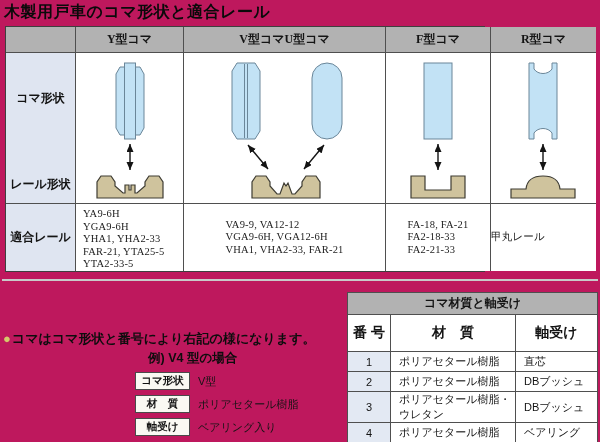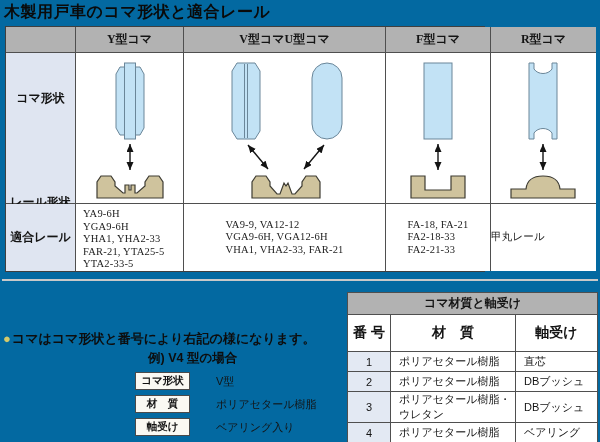--- a/index.html
+++ b/index.html
@@ -1,17 +1,17 @@
 <!DOCTYPE html>
 <html><head>
 <meta charset="utf-8">
 <style>
   * { margin:0; padding:0; box-sizing:border-box; }
   body { background:#ffffff; font-family:"Liberation Sans","DejaVu Sans",sans-serif; color:#111; }
-  #screen { position:relative; width:600px; height:442px; background:#0369a1; overflow:hidden; }
+  #screen { position:relative; width:600px; height:442px; background:#be185d; overflow:hidden; }
 
   .title { position:absolute; left:4px; top:2px; font-size:16px; font-weight:bold; letter-spacing:0.5px; color:#0a0a0a; }
 
   
   .main-table {
     position:absolute; left:5px; top:26px; width:480px;
     display:grid;
     grid-template-columns:70px 108px 202px 105px 105px;
     grid-template-rows:26px 151px 67px;
     border:1px solid #3f3f3f;
@@ -19,21 +19,21 @@
     font-family:Liberation Serif, serif;
   }
   .cell { border-right:1px solid #4f4f4f; border-bottom:1px solid #4f4f4f; position:relative; }
   .cell.last { border-right:none; }
   .cell.b0 { border-bottom:none; }
   .head { background:#b2b2b2; display:flex; align-items:center; justify-content:center;
           font-size:12px; font-weight:bold; color:#141414; }
   .vu-head { }
   .lbl { background:#dfe5f1; font-size:12px; font-weight:bold; color:#141414; }
   .diagram-lbl .lbl-koma { position:absolute; left:0; right:0; top:37px; text-align:center; }
-  .diagram-lbl .lbl-rail { position:absolute; left:0; right:0; top:141px; text-align:center; }
+  .diagram-lbl .lbl-rail { position:absolute; left:0; right:0; top:123px; text-align:center; }
   .rails-lbl { display:flex; align-items:center; justify-content:center; }
   .diag { background:#fff; }
   .rails { font-size:10.5px; line-height:12.6px; color:#1c1c1c; letter-spacing:0.2px; background:#fff; }
   .y-rails { padding:4px 8px 0 7px; }
   .center-rails { display:flex; align-items:center; justify-content:center; }
   .center-rails .inner { text-align:left; }
   .r-rails { display:flex; align-items:center; justify-content:flex-start; }
 
   svg .roller { fill:#c2e2f5; stroke:#6a8699; stroke-width:1; }
   svg .roller-line { stroke:#6a8699; stroke-width:1; }
@@ -44,21 +44,21 @@
 
   .bullet-line { position:absolute; left:3px; top:291px; font-size:13px; font-weight:bold; color:#0d0d0d;margin-top:39px; }
   .bullet-line .bullet { color:#d5ca6b; margin-right:1px; }
 
   
   .example { position:absolute; left:135px; top:350px; width:205px; }
   .ex-title { margin-left:13px; font-size:12.5px; font-weight:bold; color:#0d0d0d; }
   .ex-row { margin-top:5px; display:flex; align-items:center; }
   .ex-box { display:inline-block; width:55px; border:1px solid #4a4a4a; background:#faf9f3;
             font-size:10.5px; font-weight:bold; text-align:center; padding:1px 0; }
-  .ex-val { margin-left:26px; font-size:11px; color:#141414; }
+  .ex-val { margin-left:8px; font-size:11px; color:#141414; }
 
   
   .mat-table { position:absolute; left:347px; top:292px; width:250px; border-collapse:collapse;
                font-size:11px; color:#141414; table-layout:fixed; }
   .mat-table th, .mat-table td { border:1px solid #4f4f4f; }
   .mt-title { background:#b2b2b2; font-size:12px; font-weight:bold; height:22px; }
   .mt-h { background:#ffffff; font-weight:bold; height:37px; text-align:center; font-size:14px; }
   .mat-table td { height:20px; background:#ffffff; padding-left:8px; }
   .mat-table td.num { background:#e3e9f3; text-align:center; padding-left:0; }
 </style>

